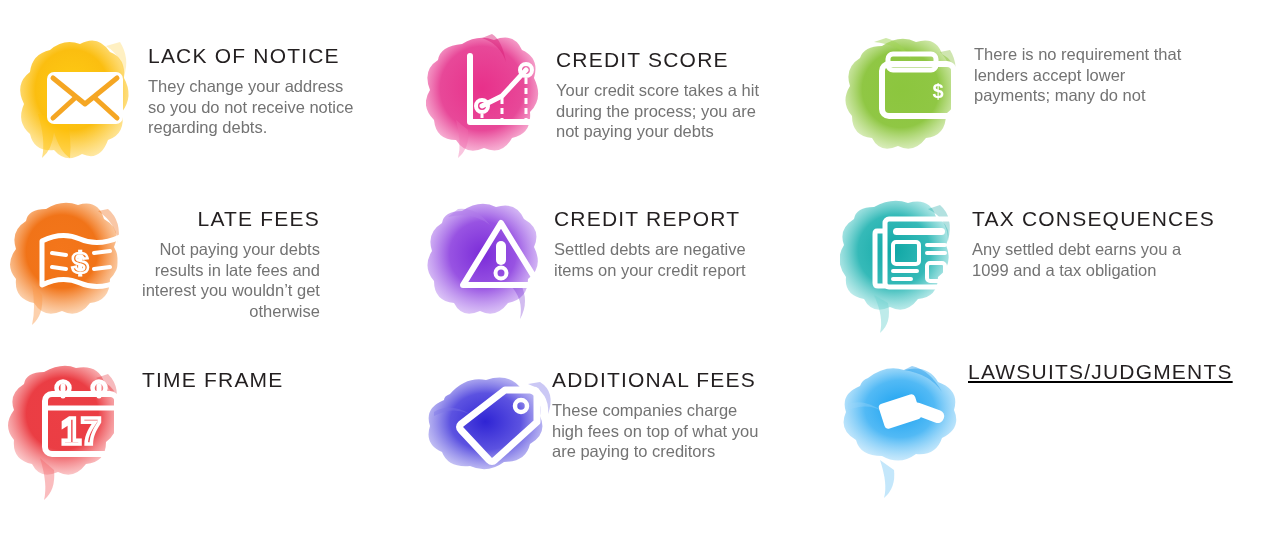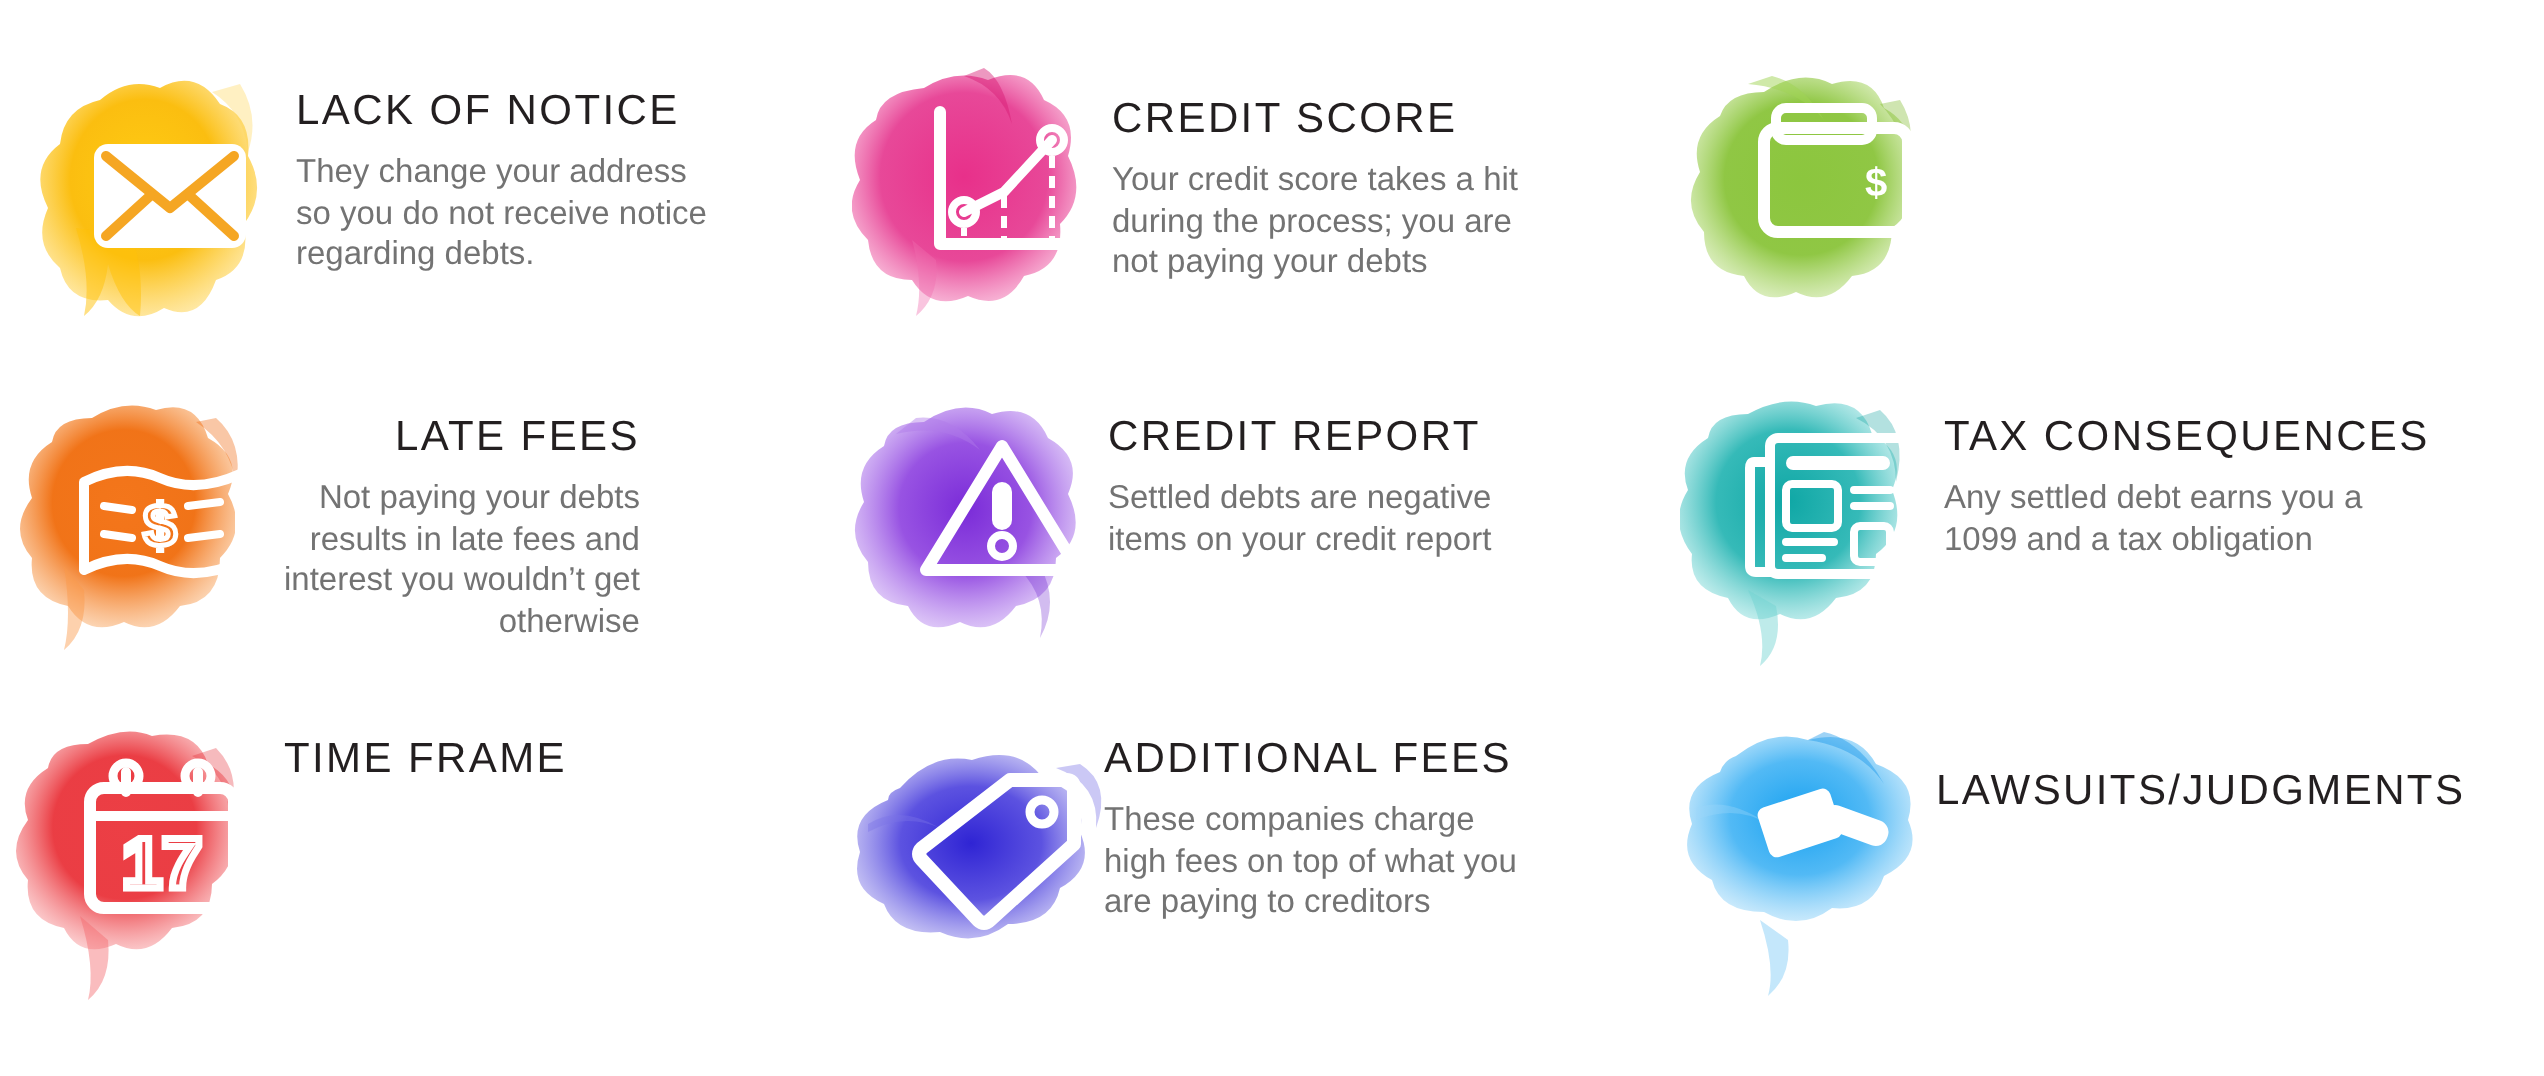--- a/index.html
+++ b/index.html
@@ -44,21 +44,21 @@
   .c3 .txt{margin-left:-14px;margin-top:20px;text-align:right;}
   .c4 .iconwrap{margin-left:16px;margin-top:6px;}
   .c4 .txt{margin-left:-22px;margin-top:20px;}
   .c5 .iconwrap{margin-left:20px;margin-top:4px;}
   .c5 .txt{margin-left:-18px;margin-top:20px;}
   .c6 .iconwrap{margin-left:6px;margin-top:10px;}
   .c6 .txt{margin-left:-14px;margin-top:20px;}
   .c7 .iconwrap{margin-left:14px;margin-top:10px;}
   .c7 .txt{margin-left:-22px;margin-top:20px;}
   .c8 .iconwrap{margin-left:20px;margin-top:8px;}
-  .c8 .txt{margin-left:-22px;margin-top:36px;}
+  .c8 .txt{margin-left:-22px;margin-top:12px;text-decoration:underline;}
 </style>
 </head>
 <body>
 
 <div class="grid">
 
   <div class="cell c0">
     <div class="iconwrap">
       <svg class="blob" viewBox="0 0 150 150">
         <defs>
@@ -133,20 +133,23 @@
         <path fill="#a0d453" opacity=".5" d="M30 18 q24 2 38 18 q-10-18-26-22z"></path>
         <path fill="#76b51e" opacity=".35" d="M96 28 q14 14 12 34 q8-20-2-36z"></path>
       </svg>
       <svg class="glyph" width="90" height="84" viewBox="0 0 90 84" style="margin-top:22px">
         <rect x="14" y="8" width="48" height="16" rx="5" fill="none" stroke="#ffffff" stroke-width="5"></rect>
         <rect x="8" y="18" width="72" height="52" rx="7" fill="none" stroke="#ffffff" stroke-width="6"></rect>
         <text x="64" y="52" font-family="Liberation Sans, sans-serif" font-size="20" font-weight="bold" fill="#ffffff" text-anchor="middle">$</text>
       </svg>
     </div>
     <div class="txt">
+      <div class="body">There is no requirement that
+lenders accept lower
+payments; many do not</div>
     </div>
   </div>
 
   <div class="cell c3">
     <div class="iconwrap">
       <svg class="blob" viewBox="0 0 150 150">
         <defs>
             <radialGradient id="g3" cx="48%" cy="44%" r="60%">
           <stop offset="0%" stop-color="#f4761b"></stop>
               <stop offset="55%" stop-color="#f06c0c" stop-opacity=".95"></stop>

